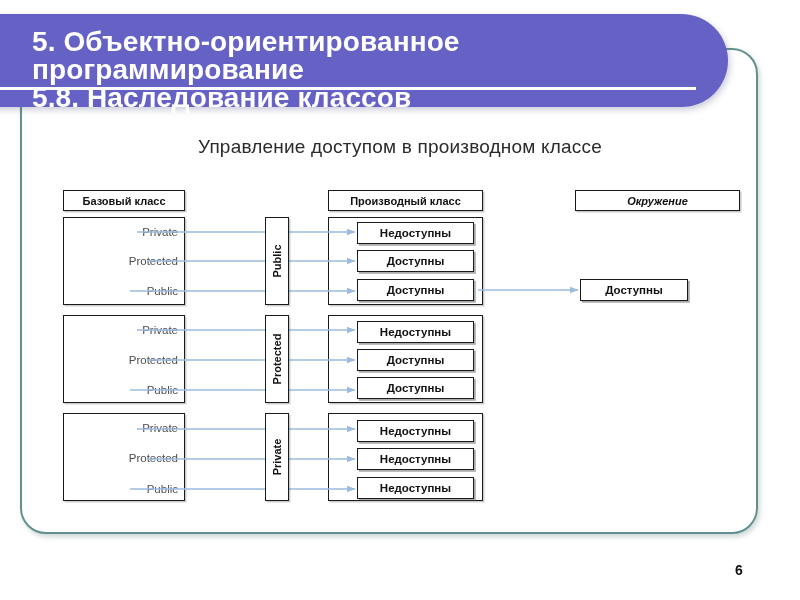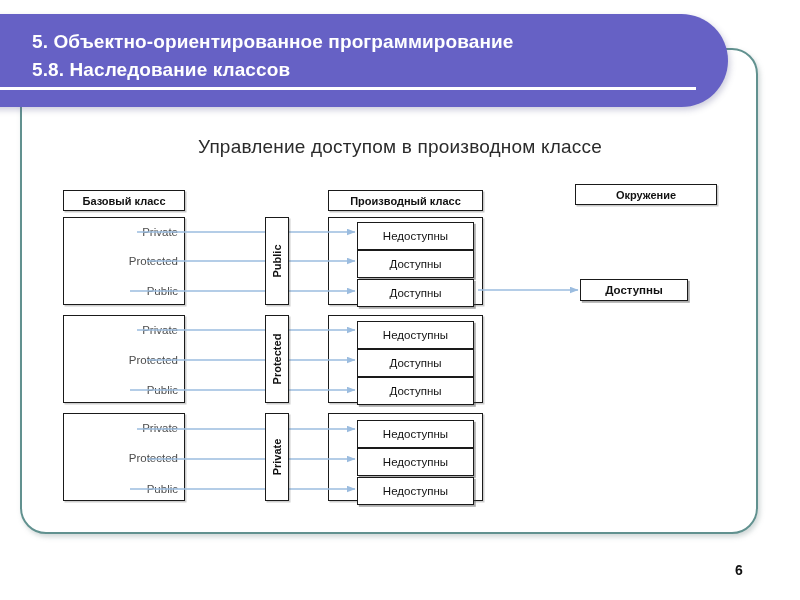--- a/index.html
+++ b/index.html
@@ -48,21 +48,21 @@
     border-bottom-right-radius: 48px;
     box-shadow: 2px 3px 6px rgba(90,90,140,0.30);
     z-index: 5;
   }
   .banner-title {
     position: absolute;
     left: 44px;
     top: 14px;
     width: 650px;
     color: #ffffff;
-    font-size: 19px;
+    font-size: 28px;
     font-weight: bold;
     line-height: 28px;
     letter-spacing: 0.1px;
     white-space: pre-line;
   }
   .banner-rule {
     position: absolute;
     left: 2px;
     top: 73px;
     width: 706px;
@@ -98,21 +98,21 @@
     font-weight: bold;
     color: #111111;
     display: flex;
     align-items: center;
     justify-content: center;
     height: 21px;
     box-shadow: 1.5px 1.5px 0 rgba(90,90,90,0.32);
   }
   .cap-base   { left: 63px;  top: 190px; width: 122px; }
   .cap-derive { left: 328px; top: 190px; width: 155px; }
-  .cap-env    { left: 575px; top: 184px; width: 142px; }
+  .cap-env    { left: 575px; top: 190px; width: 165px; font-style: italic; }
 
   
   .group-box {
     position: absolute;
     box-sizing: border-box;
     border: 1.6px solid #1a1a1a;
     background: #ffffff;
     box-shadow: 1.5px 1.5px 0 rgba(90,90,90,0.30);
   }
   .base-box   { left: 63px;  width: 122px; height: 88px; }
@@ -155,27 +155,27 @@
     white-space: nowrap;
   }
 
   
   .res {
     position: absolute;
     box-sizing: border-box;
     border: 1.6px solid #1a1a1a;
     background: #ffffff;
     width: 117px;
-    height: 28px;
+    height: 22px;
     left: 357px;
     display: flex;
     align-items: center;
     justify-content: center;
     font-size: 11.5px;
-    font-weight: normal;
+    font-weight: bold;
     color: #111111;
     box-shadow: 1.8px 1.8px 0 rgba(70,70,70,0.45);
     z-index: 4;
   }
 
   
   .env-res {
     position: absolute;
     box-sizing: border-box;
     border: 1.6px solid #1a1a1a;

